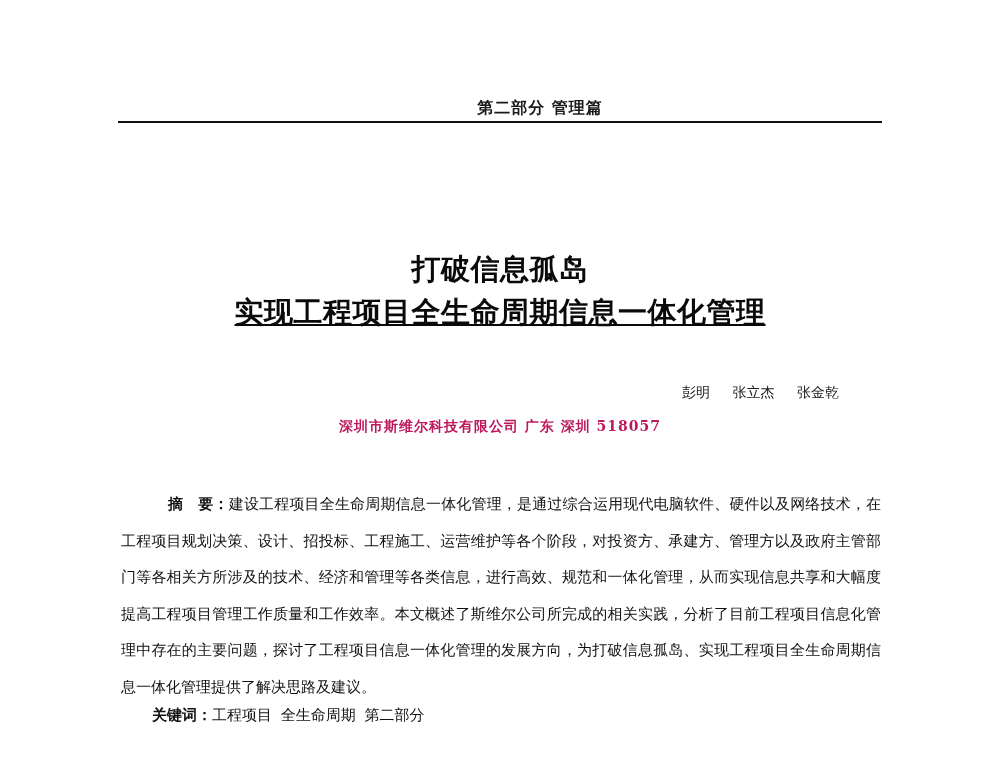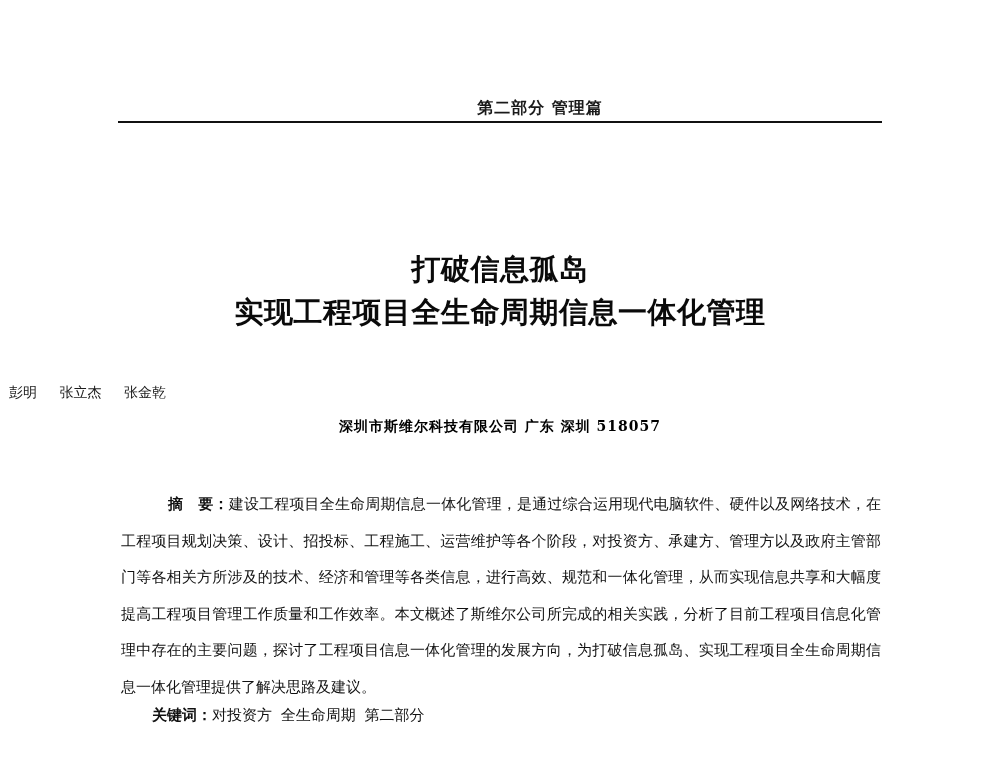--- a/index.html
+++ b/index.html
@@ -41,40 +41,40 @@
     left: 0;
     width: 1000px;
     text-align: center;
     font-family: "DejaVu Sans", "Liberation Sans", sans-serif;
     font-weight: bold;
     color: #0a0a0a;
     font-size: 29px;
     letter-spacing: 0.5px;
   }
   .title-line-1 { top: 250px; }
-  .title-line-2 { top: 293px; }
+  .title-line-2 { top: 293px; text-decoration: underline; }
   .authors {
     position: absolute;
     left: 0;
     width: 848px;
     top: 384px;
-    text-align: left;
+    text-align: right;
     font-size: 14px;
     color: #1a1a1a;
   }
   .authors span { margin: 0 9px; }
   .affiliation {
     position: absolute;
     left: 0;
     width: 1000px;
     top: 418px;
     text-align: center;
     font-size: 14px;
     font-weight: bold;
-    color: #000000;
+    color: #be185d;
     letter-spacing: 1px;
   }
   .abstract {
     position: absolute;
     left: 121px;
     width: 760px;
     top: 486px;
     font-size: 15px;
     line-height: 36.5px;
     text-align: justify;
@@ -113,16 +113,16 @@
   <span>彭明</span>
   <span>张立杰</span>
   <span>张金乾</span>
 </div>
 
 <div class="affiliation">深圳市斯维尔科技有限公司 广东 深圳 518057</div>
 
 <p class="abstract"><span class="abstract-label">摘　要：</span><span>建设工程项目全生命周期信息一体化管理，是通过综合运用现代电脑软件、硬件以及网络技术，在工程项目规划决策、设计、招投标、工程施工、运营维护等各个阶段，对投资方、承建方、管理方以及政府主管部门等各相关方所涉及的技术、经济和管理等各类信息，进行高效、规范和一体化管理，从而实现信息共享和大幅度提高工程项目管理工作质量和工作效率。本文概述了斯维尔公司所完成的相关实践，分析了目前工程项目信息化管理中存在的主要问题，探讨了工程项目信息一体化管理的发展方向，为打破信息孤岛、实现工程项目全生命周期信息一体化管理提供了解决思路及建议。</span></p>
 
 <div class="keywords">
-  <span class="keywords-label">关键词：</span><span class="keyword">对投资方</span>
+  <span class="keywords-label">关键词：</span><span class="keyword">工程项目</span>
   <span class="keyword">全生命周期</span>
   <span class="keyword">第二部分</span>
 </div>
 
 </body></html>

